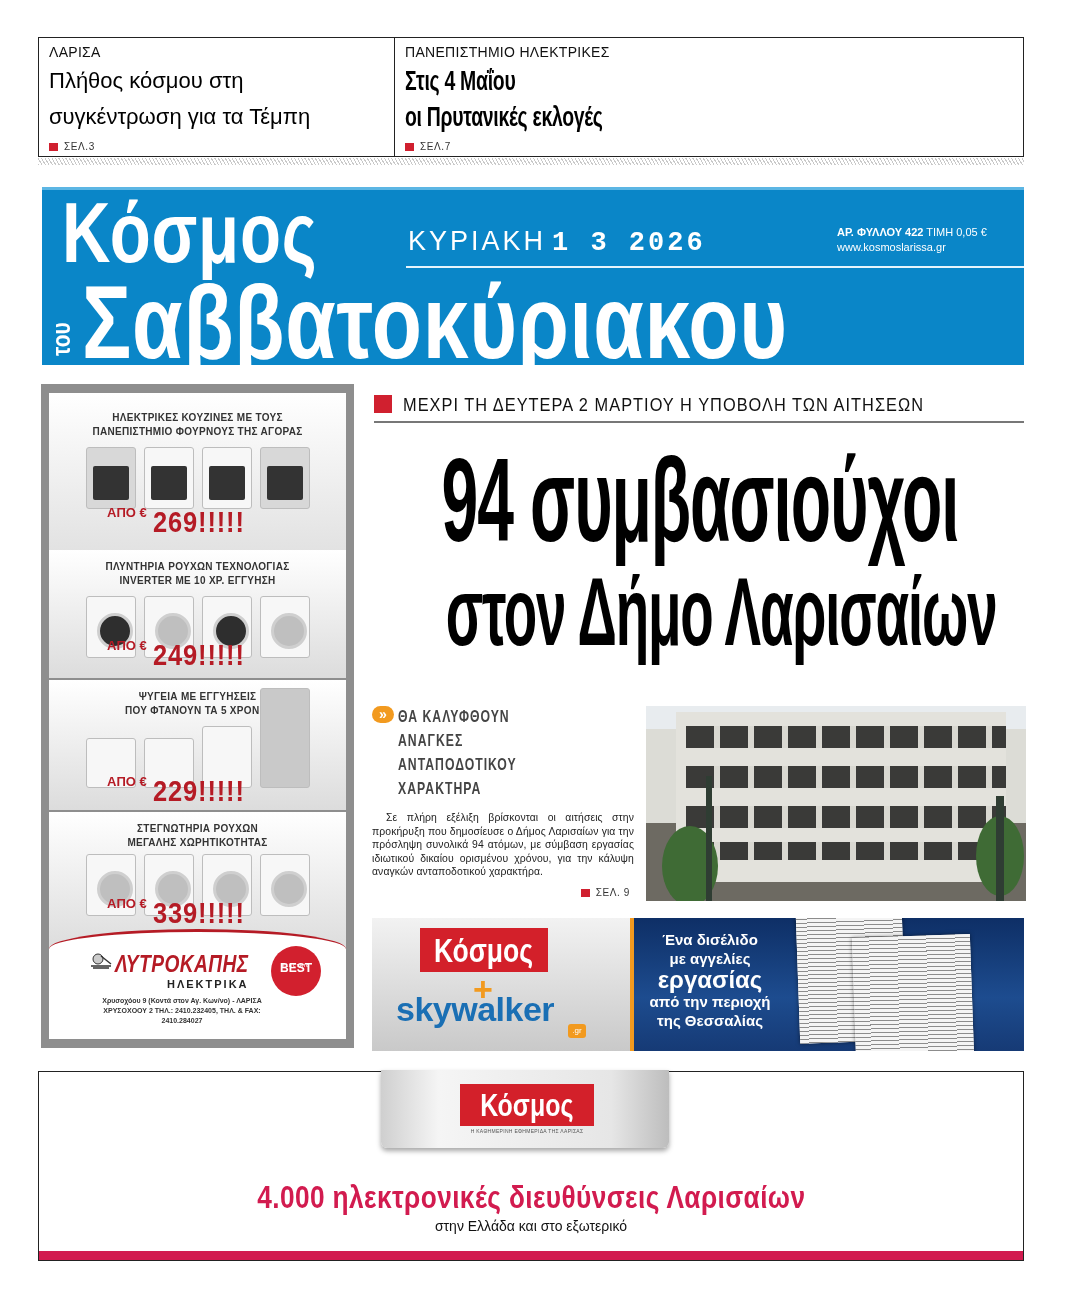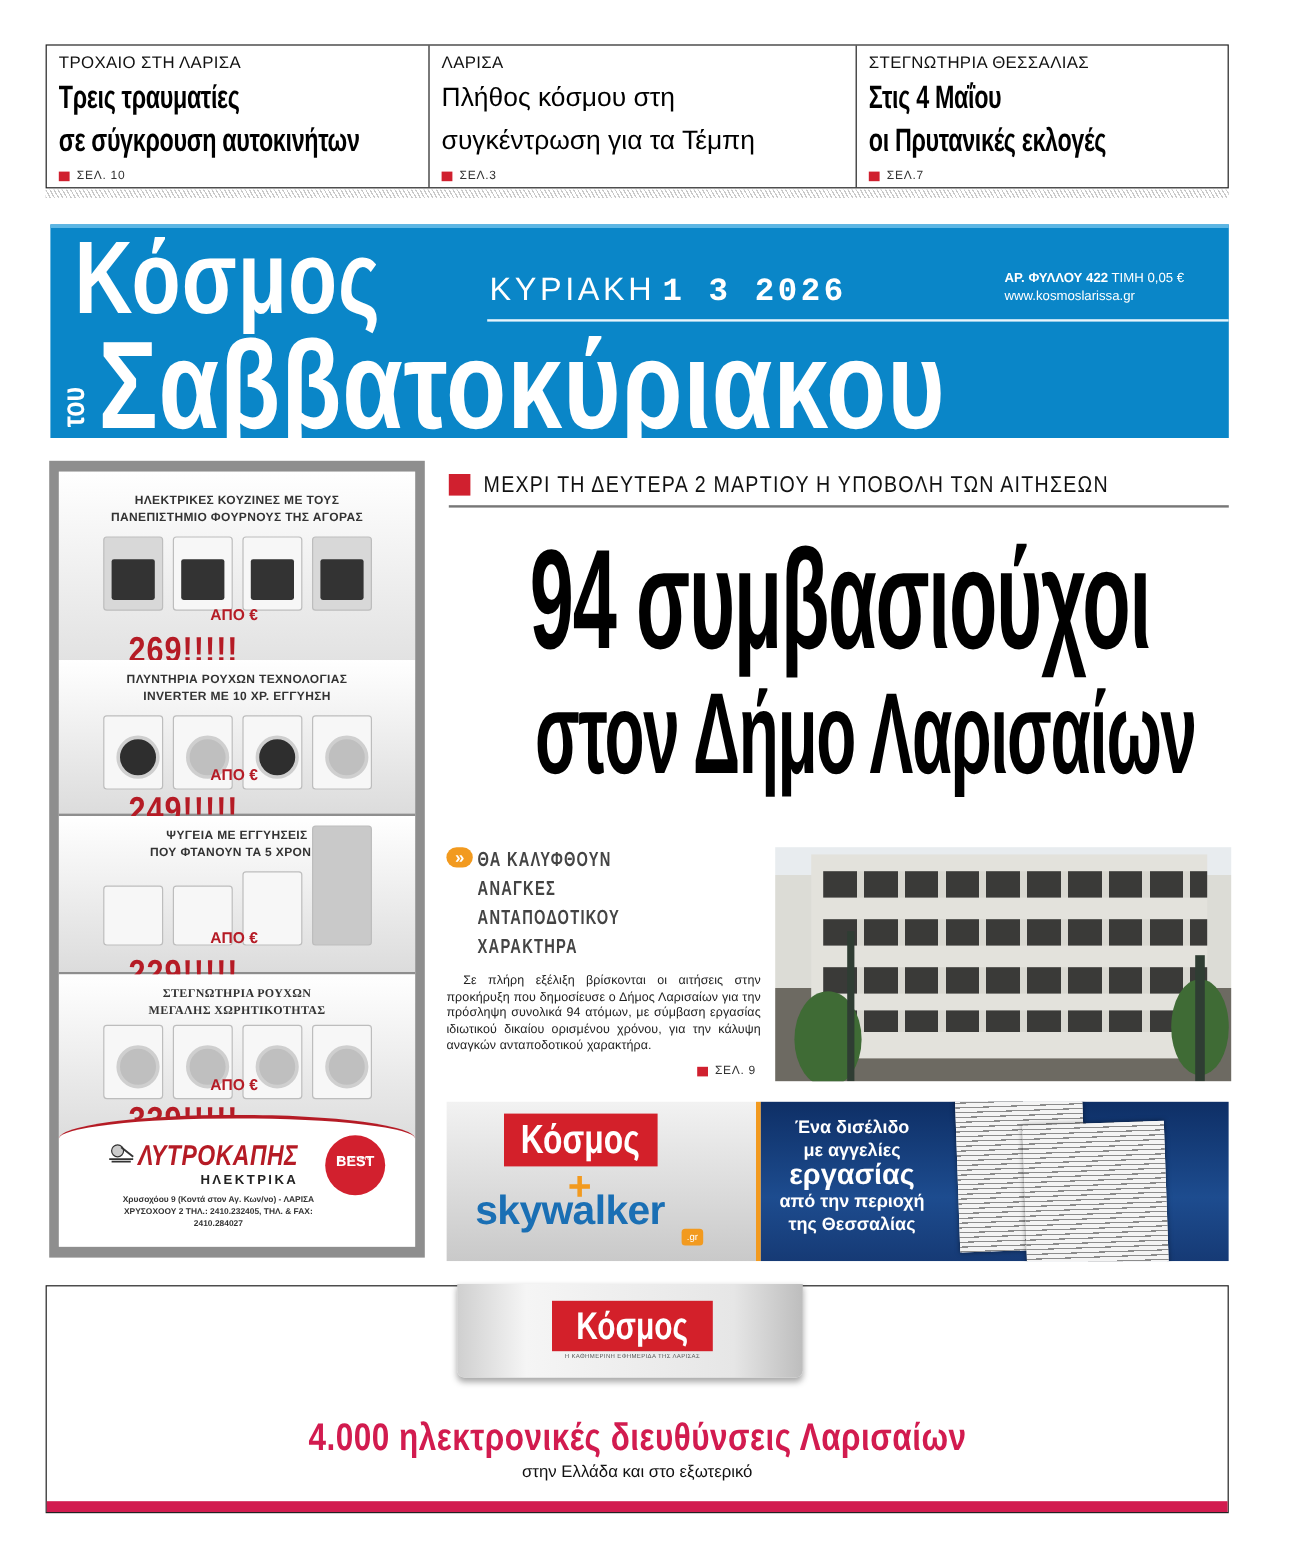--- a/index.html
+++ b/index.html
@@ -49,21 +49,21 @@
     background: linear-gradient(#ffffff, #dcdcdc); border-bottom: 2px solid #8e8e8e; }
   .ad-sec .caption { margin-top: 18px; font-size: 10px; font-weight: 700; color: #333;
     line-height: 14px; letter-spacing: 0.3px; }
   .ad-products { display: flex; justify-content: center; gap: 8px; margin-top: 8px; }
   .prod { width: 50px; height: 62px; border-radius: 3px; background: #d8d8d8; border: 1px solid #bdbdbd; position: relative; }
   .prod.dark::after { content: ""; position: absolute; left: 6px; right: 6px; top: 18px; bottom: 8px; background: #333; border-radius: 2px; }
   .prod.wm::after { content: ""; position: absolute; left: 10px; top: 16px; width: 30px; height: 30px; border-radius: 50%; background: #2e2e2e; border: 3px solid #cfcfcf; }
   .prod.wm.light::after { background: #bfbfbf; }
   .prod.white { background: #f7f7f7; }
   .prod.tall { height: 100px; margin-top: -38px; background: #c9c9c9; }
-  .price { position: absolute; left: 58px; display: flex; align-items: flex-end; gap: 6px; color: #b51b25; flex-direction: column; }
+  .price { position: absolute; left: 58px; display: flex; align-items: flex-start; gap: 6px; color: #b51b25; }
   .price .apo { font-size: 13px; font-weight: 700; }
   .price .amt { font-size: 30px; font-weight: 700; letter-spacing: 1px; transform: scaleX(0.85); transform-origin: left; }
   .ad-footer { position: absolute; left: 0; bottom: 0; width: 100%; height: 110px; background: #fff;
     border-top: 3px solid #b51b25; border-radius: 50% 50% 0 0 / 20px 20px 0 0; }
   .brand-name { position: absolute; left: 66px; top: 18px; font-size: 24px; font-weight: 700; font-style: italic;
     color: #b51b25; transform: scaleX(0.8); transform-origin: left; letter-spacing: 0.5px; }
   .brand-sub { position: absolute; left: 118px; top: 46px; font-size: 11px; font-weight: 700; letter-spacing: 2px; color: #222; }
   .brand-addr { position: absolute; left: 38px; top: 64px; font-size: 7px; font-weight: 700; color: #333; line-height: 10px; text-align: center; width: 190px; }
   .best-badge { position: absolute; left: 222px; top: 14px; width: 50px; height: 50px; border-radius: 50%; background: #d2202e;
     color: #fff; font-size: 12px; font-weight: 700; text-align: center; line-height: 44px; }
@@ -129,44 +129,33 @@
   .promo-l1 span { display: inline-block; transform: scaleX(0.85); }
   .promo-l2 { position: absolute; left: 0; top: 107px; width: 100%; text-align: center; font-size: 32px; font-weight: 700; color: #d21b4f; }
   .promo-l2 span { display: inline-block; transform: scaleX(0.82); letter-spacing: 0.5px; }
   .promo-l3 { position: absolute; left: 0; top: 146px; width: 100%; text-align: center; font-size: 14px; color: #111; }
   .promo-bar { position: absolute; left: 0; bottom: 0; width: 100%; height: 9px; background: #d21b4f; }
 </style>
 </head>
 <body>
 
 <div class="teasers">
-  <div class="teaser t1">
-    <div class="t-kicker">ΤΡΟΧΑΙΟ ΣΤΗ ΛΑΡΙΣΑ</div>
-    <div class="t-head condensed">
-      <div>Τρεις τραυματίες</div>
-      <div>σε σύγκρουση αυτοκινήτων</div>
-    </div>
-    <div class="t-page">
-      <span class="red-sq"></span>
-      <span>ΣΕΛ. 10</span>
-    </div>
-  </div>
   <div class="teaser t2">
     <div class="t-kicker">ΛΑΡΙΣΑ</div>
     <div class="t-head light">
       <div>Πλήθος κόσμου στη</div>
       <div>συγκέντρωση για τα Τέμπη</div>
     </div>
     <div class="t-page">
       <span class="red-sq"></span>
       <span>ΣΕΛ.3</span>
     </div>
   </div>
   <div class="teaser t3">
-    <div class="t-kicker">ΣΤΕΓΝΩΤΗΡΙΑ ΘΕΣΣΑΛΙΑΣ</div>
+    <div class="t-kicker">ΠΑΝΕΠΙΣΤΗΜΙΟ ΗΛΕΚΤΡΙΚΕΣ</div>
     <div class="t-head condensed">
       <div>Στις 4 Μαΐου</div>
       <div>οι Πρυτανικές εκλογές</div>
     </div>
     <div class="t-page">
       <span class="red-sq"></span>
       <span>ΣΕΛ.7</span>
     </div>
   </div>
 </div>
@@ -234,21 +223,21 @@
         <div class="prod white" style="height:62px;"></div>
         <div class="prod tall"></div>
       </div>
       <div class="price" style="top:94px;">
         <span class="apo">ΑΠΟ €</span>
         <span class="amt">229!!!!!</span>
       </div>
     </div>
 
     <div class="ad-sec" style="top:419px;height:140px;border-bottom:none;">
-      <div class="caption" style="margin-top:10px;font-family:Liberation Serif, serif;">
+      <div class="caption" style="margin-top:10px;">
         <div>ΣΤΕΓΝΩΤΗΡΙΑ ΡΟΥΧΩΝ</div>
         <div>ΜΕΓΑΛΗΣ ΧΩΡΗΤΙΚΟΤΗΤΑΣ</div>
       </div>
       <div class="ad-products" style="margin-top:4px;">
         <div class="prod wm light white"></div>
         <div class="prod wm light white"></div>
         <div class="prod wm light white"></div>
         <div class="prod wm light white"></div>
       </div>
       <div class="price" style="top:84px;">

